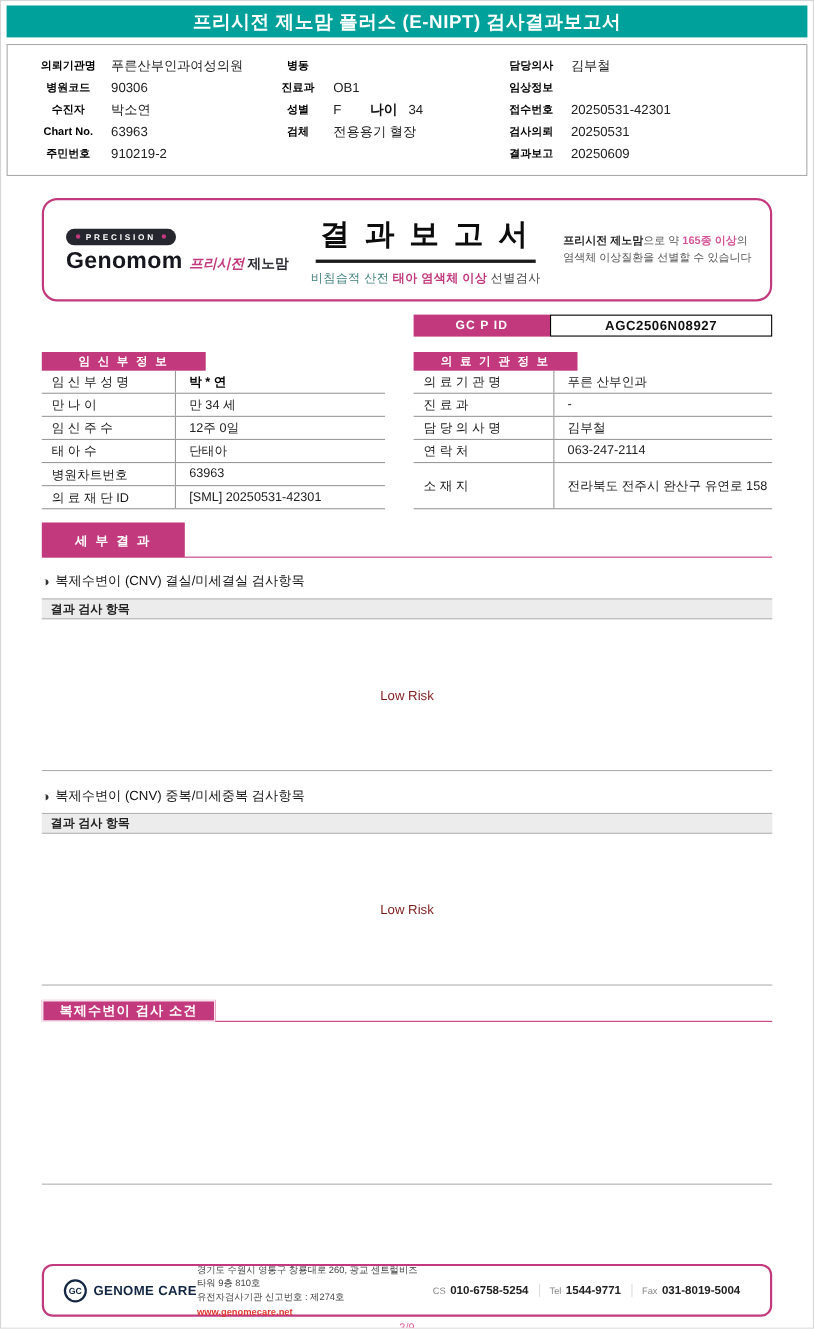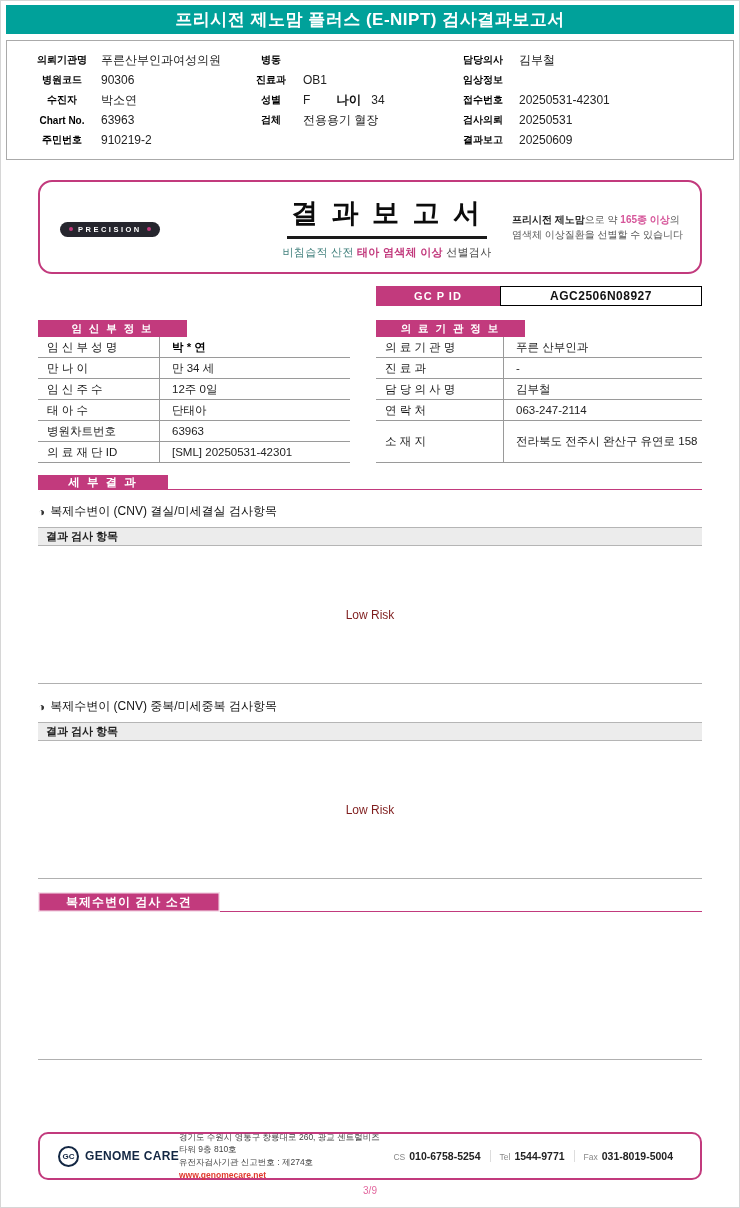--- a/index.html
+++ b/index.html
@@ -121,21 +121,21 @@
   .info-table.right .tbl-row .lab { width:128px; }
   .tbl-row .val { flex:1; padding-left:12px; display:flex; align-items:center; color:#222; }
   .tbl-row .val.bold { font-weight:bold; color:#000; }
   .tbl-row.tall { min-height:42px; }
 
   
   .sec-badge-row { margin-top:12px; display:flex; align-items:flex-end; }
   .sec-badge {
     background:#c23a7d; color:#fff;
     font-weight:bold; font-size:11.5px; letter-spacing:2px;
-    height:15px; min-width:130px; padding:0 14px;
+    height:32px; min-width:130px; padding:0 14px;
     display:flex; align-items:center; justify-content:center;
   }
   .sec-line { flex:1; border-bottom:1.5px solid #c23a7d; }
 
   
   .cnv-heading { margin-top:13px; display:flex; align-items:center; gap:5px; font-size:12px; color:#111; }
   .cnv-icon { font-size:12px; color:#333; }
   .gray-bar {
     margin-top:7px; height:19px;
     background:#ececec;
@@ -148,21 +148,21 @@
     border-bottom:1px solid #b0b0b0;
     display:flex; align-items:center; justify-content:center;
     font-size:12px; color:#7f1d1d;
   }
 
   
   .findings-row { margin-top:13px; display:flex; align-items:flex-end; }
   .findings-badge {
     background:#c23a7d; color:#fff;
     font-weight:bold; font-size:12px; letter-spacing:1px;
-    height:20px; padding:0 28px;
+    height:20px; padding:0 16px;
     display:flex; align-items:center;
     box-shadow: inset 0 0 0 1.5px rgba(255,255,255,.85), inset 0 0 0 3px #c23a7d;
   }
   .findings-line { flex:1; border-bottom:1.5px solid #c23a7d; }
   .findings-content { height:148px; border-bottom:1px solid #b0b0b0; }
 
   
   .footer-box {
     margin-top:72px;
     border:2px solid #c23a7d; border-radius:10px;
@@ -266,20 +266,24 @@
 
   <div class="content">
 
     <div class="hdr-box">
       <div class="brand">
         <span class="precision-badge">
           <span class="dot"></span>
           <span>PRECISION</span>
           <span class="dot"></span>
         </span>
+        <div class="brand-line">
+          <span class="brand-en">Genomom</span>
+          <span class="brand-kr"><span class="accent">프리시전</span><span>제노맘</span></span>
+        </div>
       </div>
       <div class="title-wrap">
         <div class="report-title">결 과 보 고 서</div>
         <div class="report-sub">
           <span class="pre">비침습적 산전 </span><span class="accent">태아 염색체 이상</span><span class="post"> 선별검사</span>
         </div>
       </div>
       <div class="tagline">
         <span class="b">프리시전 제노맘</span><span>으로 약 </span><span class="accent">165종 이상</span><span>의</span>
         <br>

